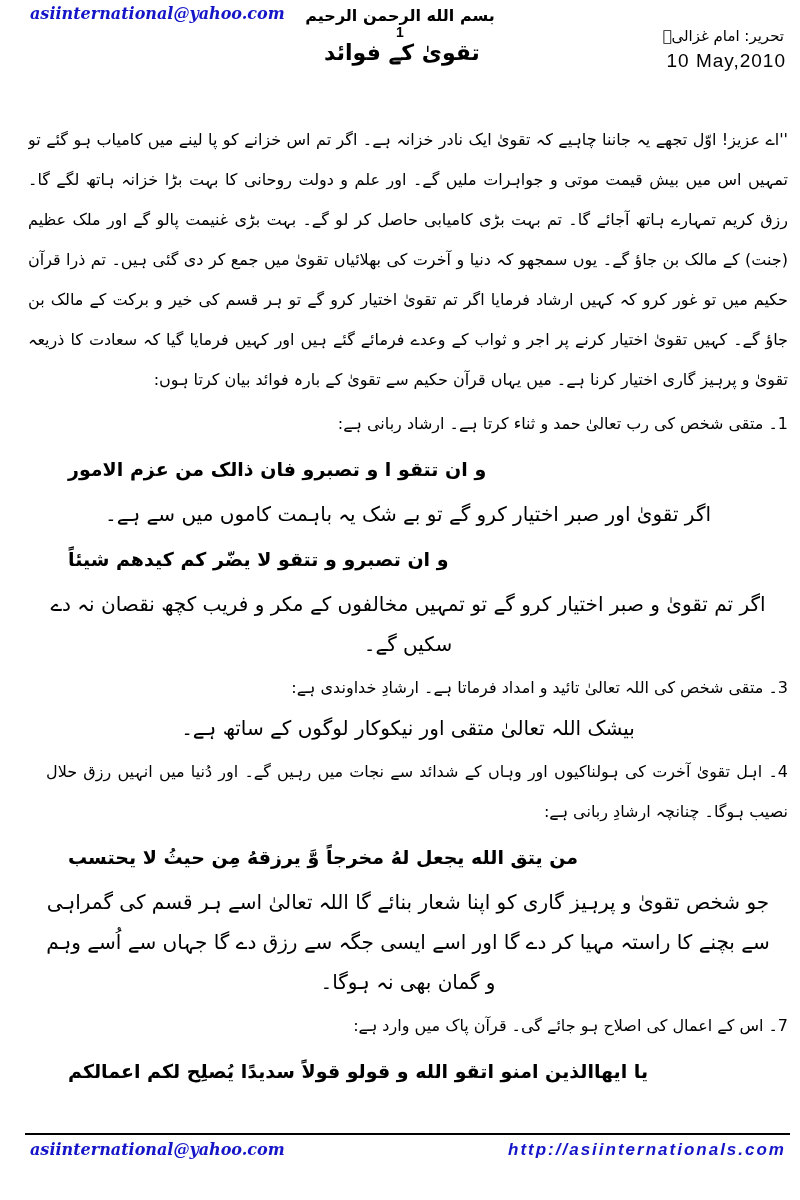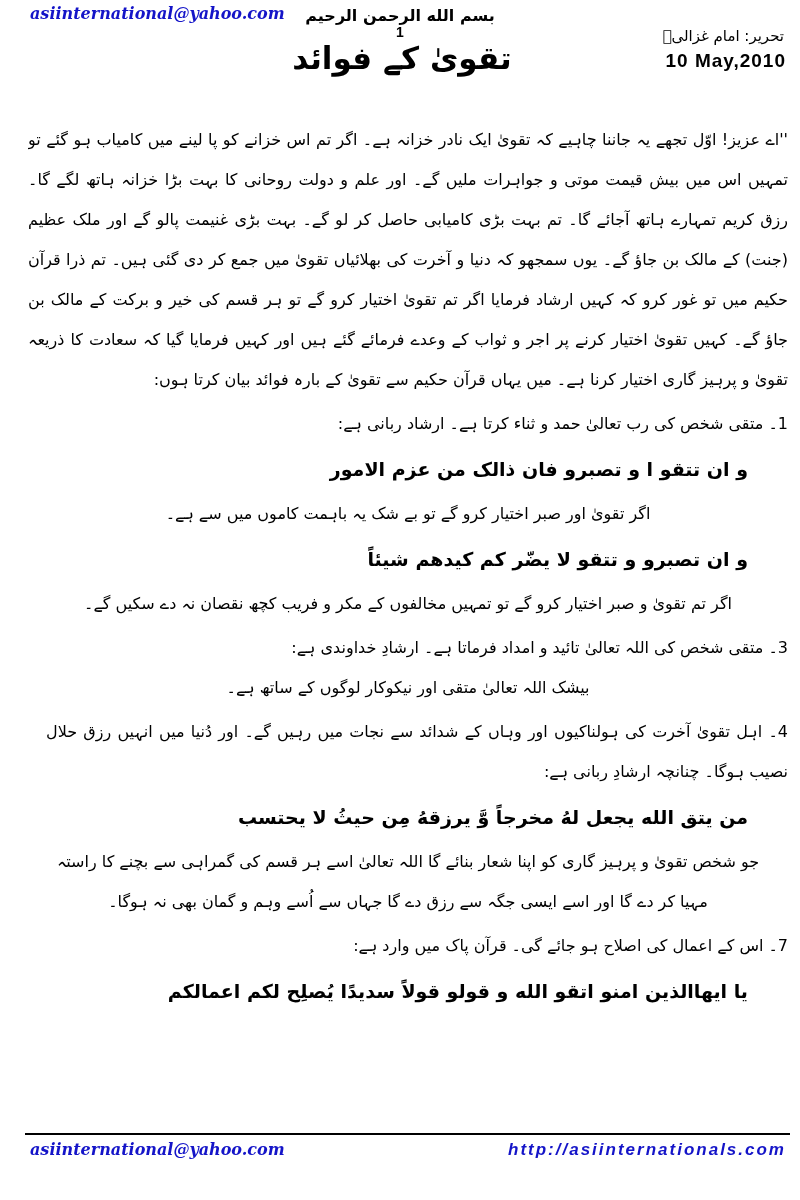--- a/index.html
+++ b/index.html
@@ -22,44 +22,44 @@
     position:absolute; top:24px; left:0; right:0; text-align:center;
     font-family:"Liberation Sans", sans-serif; font-size:14px; font-weight:bold;
   }
   .author {
     position:absolute; top:27px; right:16px; direction:rtl;
     font-size:15px;
     margin-left:30px;
   }
   .date {
     position:absolute; top:50px; right:14px;
-    font-family:"Liberation Sans", sans-serif; font-size:19px; letter-spacing:1px;font-weight:bold;
+    font-family:"Liberation Sans", sans-serif; font-size:19px; letter-spacing:1px;
   }
   .title {
     position:absolute; top:40px; left:4px; right:0; margin:0;
     text-align:center; direction:rtl;
-    font-size:31px; font-weight:bold;
+    font-size:22px; font-weight:bold;
   }
   
   .content {
     position:absolute; top:120px; left:28px; right:12px; bottom:74px;
     direction:rtl; overflow:hidden;
   }
   .urdu {
     font-size:16px; line-height:40px; margin:0;
     text-align:justify;
   }
   .intro { margin-bottom:4px; }
   .heading { margin-top:4px;margin-left:18px; }
   .arabic {
     font-size:19px; font-weight:bold; line-height:38px;
-    text-align:right; margin:6px 40px 6px 40px;
+    text-align:left; margin:6px 40px 6px 40px;
   }
   .trans {
-    font-size:16px; line-height:40px; margin:0 18px;
+    font-size:20px; line-height:40px; margin:0 18px;
     text-align:center;
   }
   
   .footer {
     position:absolute; left:0; right:0; top:1126px; bottom:0;
     background:#ffffff;
   }
   .rule {
     position:absolute; top:7px; left:25px; right:10px;
     border-top:2px solid #000000;

